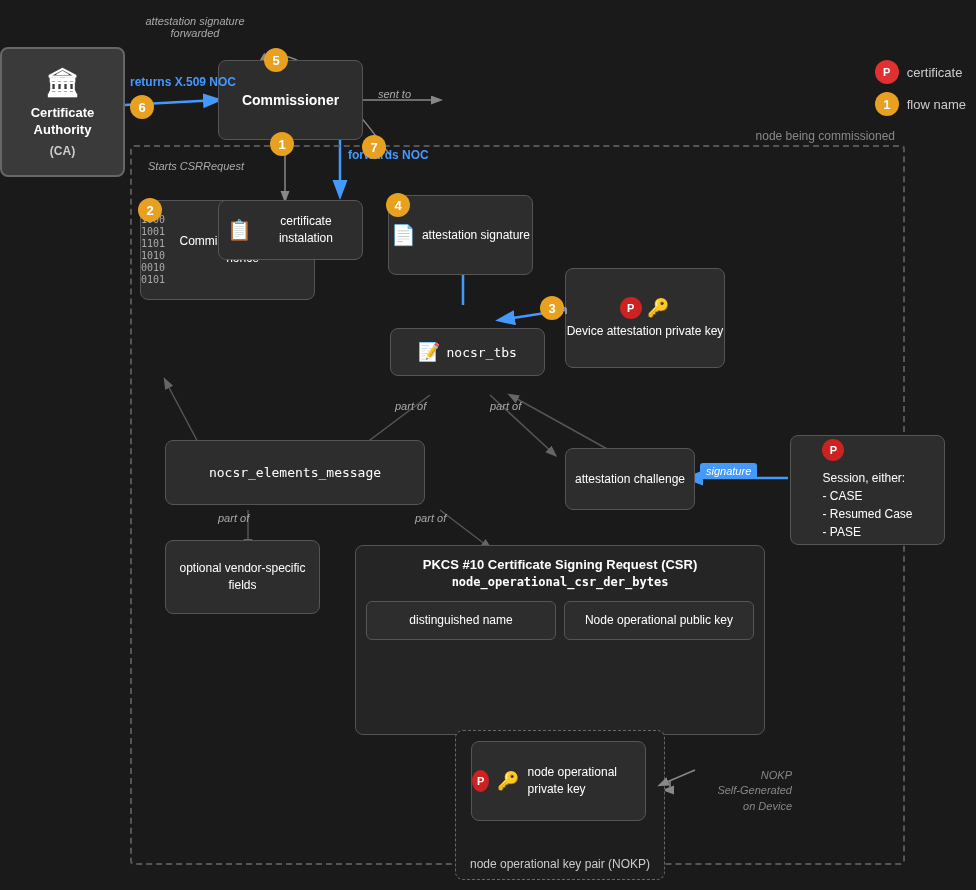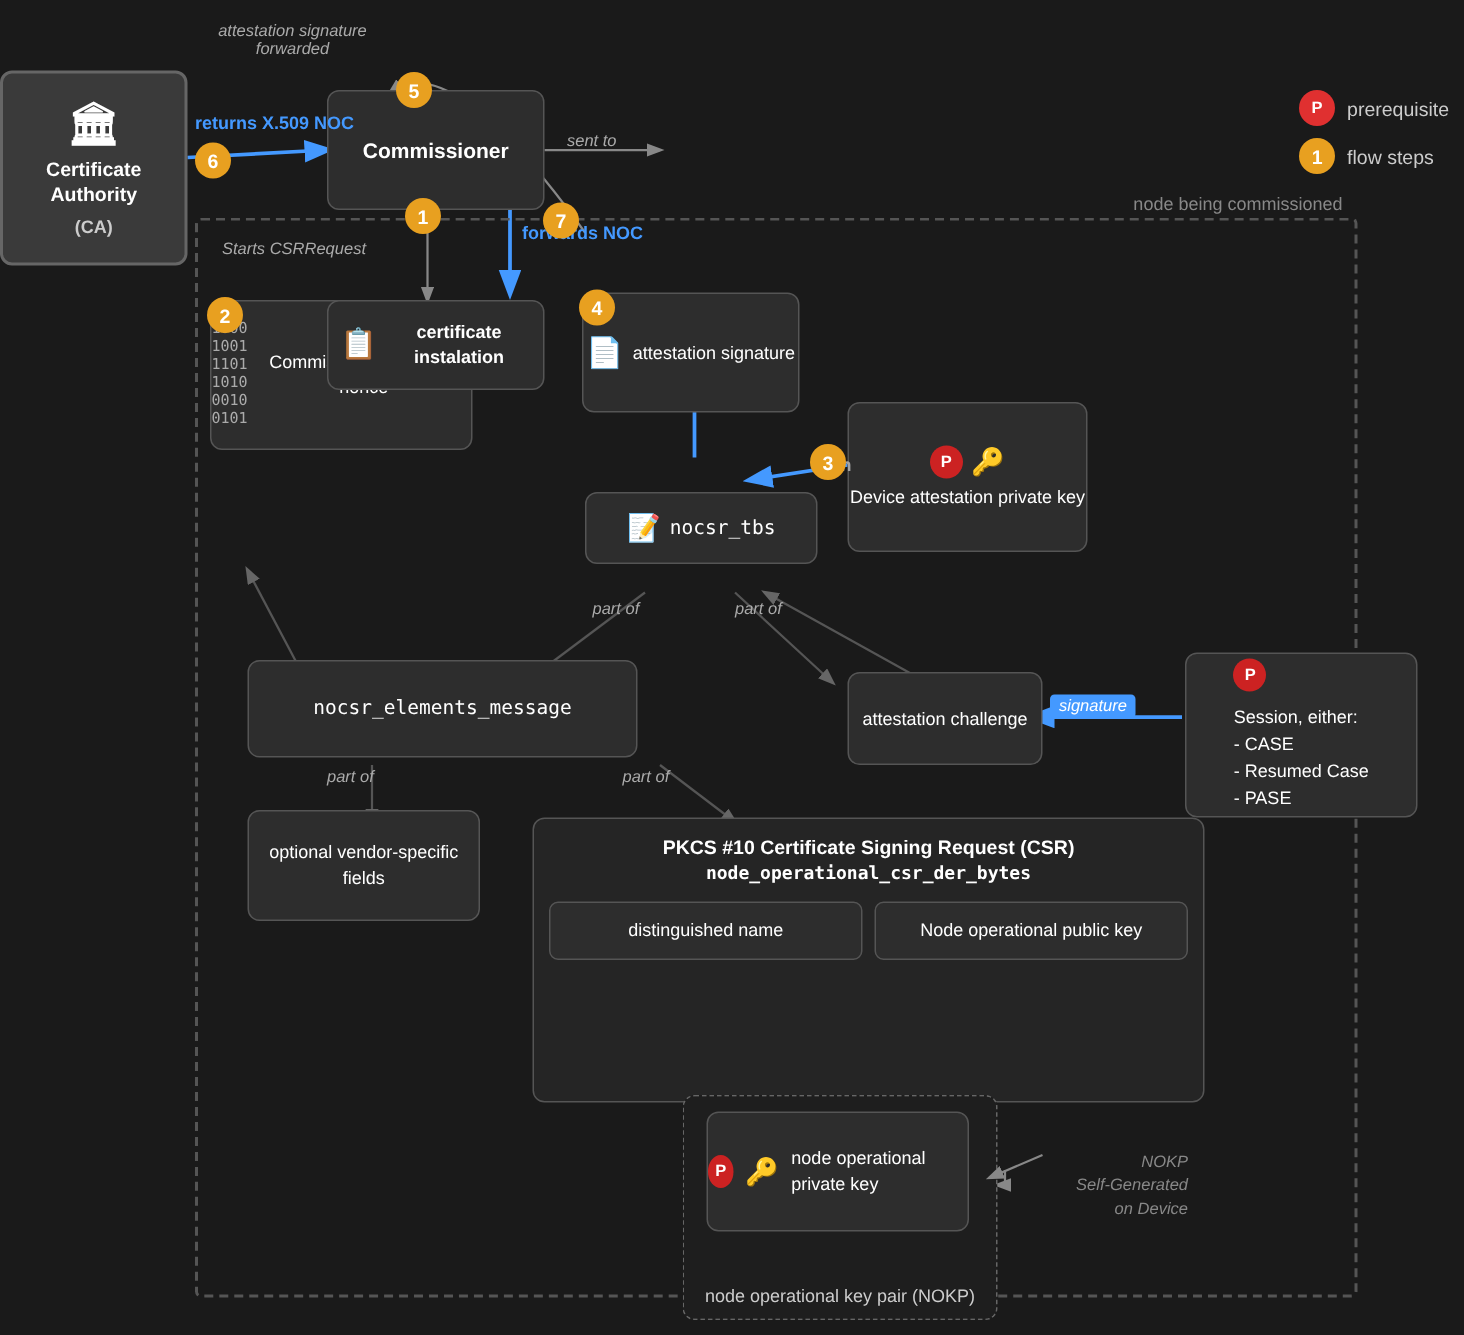--- a/index.html
+++ b/index.html
@@ -131,21 +131,21 @@
       font-size: 12px;
       display: flex;
       align-items: center;
       justify-content: center;
     }
 
     
     .csr-box {
       position: absolute;
       left: 355px; top: 545px;
-      width: 448px; height: 190px;
+      width: 410px; height: 190px;
       background: #252525;
       border: 1.5px solid #555;
       border-radius: 8px;
       color: #fff;
     }
     .csr-title {
       font-size: 13px;
       font-weight: bold;
       text-align: center;
       padding: 10px 8px 6px;
@@ -281,25 +281,25 @@
     <div class="node-commissioned-label">node being commissioned</div>
   </div>
 
   <div class="commissioner-box">
     <span>Commissioner</span>
   </div>
 
   <div class="legend">
     <div class="legend-item">
       <div class="badge badge-red">P</div>
-      <span>prerequisite</span>
+      <span>certificate</span>
     </div>
     <div class="legend-item">
       <div class="badge badge-orange">1</div>
-      <span>flow steps</span>
+      <span>flow name</span>
     </div>
   </div>
 
   <div class="flow-label" style="left:125px;top:15px;text-align:center;width:140px;">
     <span>attestation signature
 forwarded</span>
   </div>
 
   <div class="step-badge" style="left:264px;top:48px;">
     <span>5</span>
@@ -344,21 +344,21 @@
     </div>
   </div>
 
   <div class="step-badge" style="left:138px;top:198px;">
     <span>2</span>
   </div>
 
   <div class="box-dark" style="left:218px;top:200px;width:145px;80px;padding:12px 8px;width:145px;">
     <div style="display:flex;align-items:center;gap:6px;">
       <div style="font-size:20px;">📋</div>
-      <div style="font-size:12px;line-height:1.4;font-weight:bold;">certificate instalation</div>
+      <div style="font-size:12px;line-height:1.4;">certificate instalation</div>
     </div>
   </div>
 
   <div class="box-dark" style="left:388px;top:195px;width:145px;height:80px;">
     <div style="display:flex;align-items:center;gap:6px;">
       <div style="font-size:20px;">📄</div>
       <div style="font-size:12px;line-height:1.4;">attestation signature</div>
     </div>
   </div>
 

